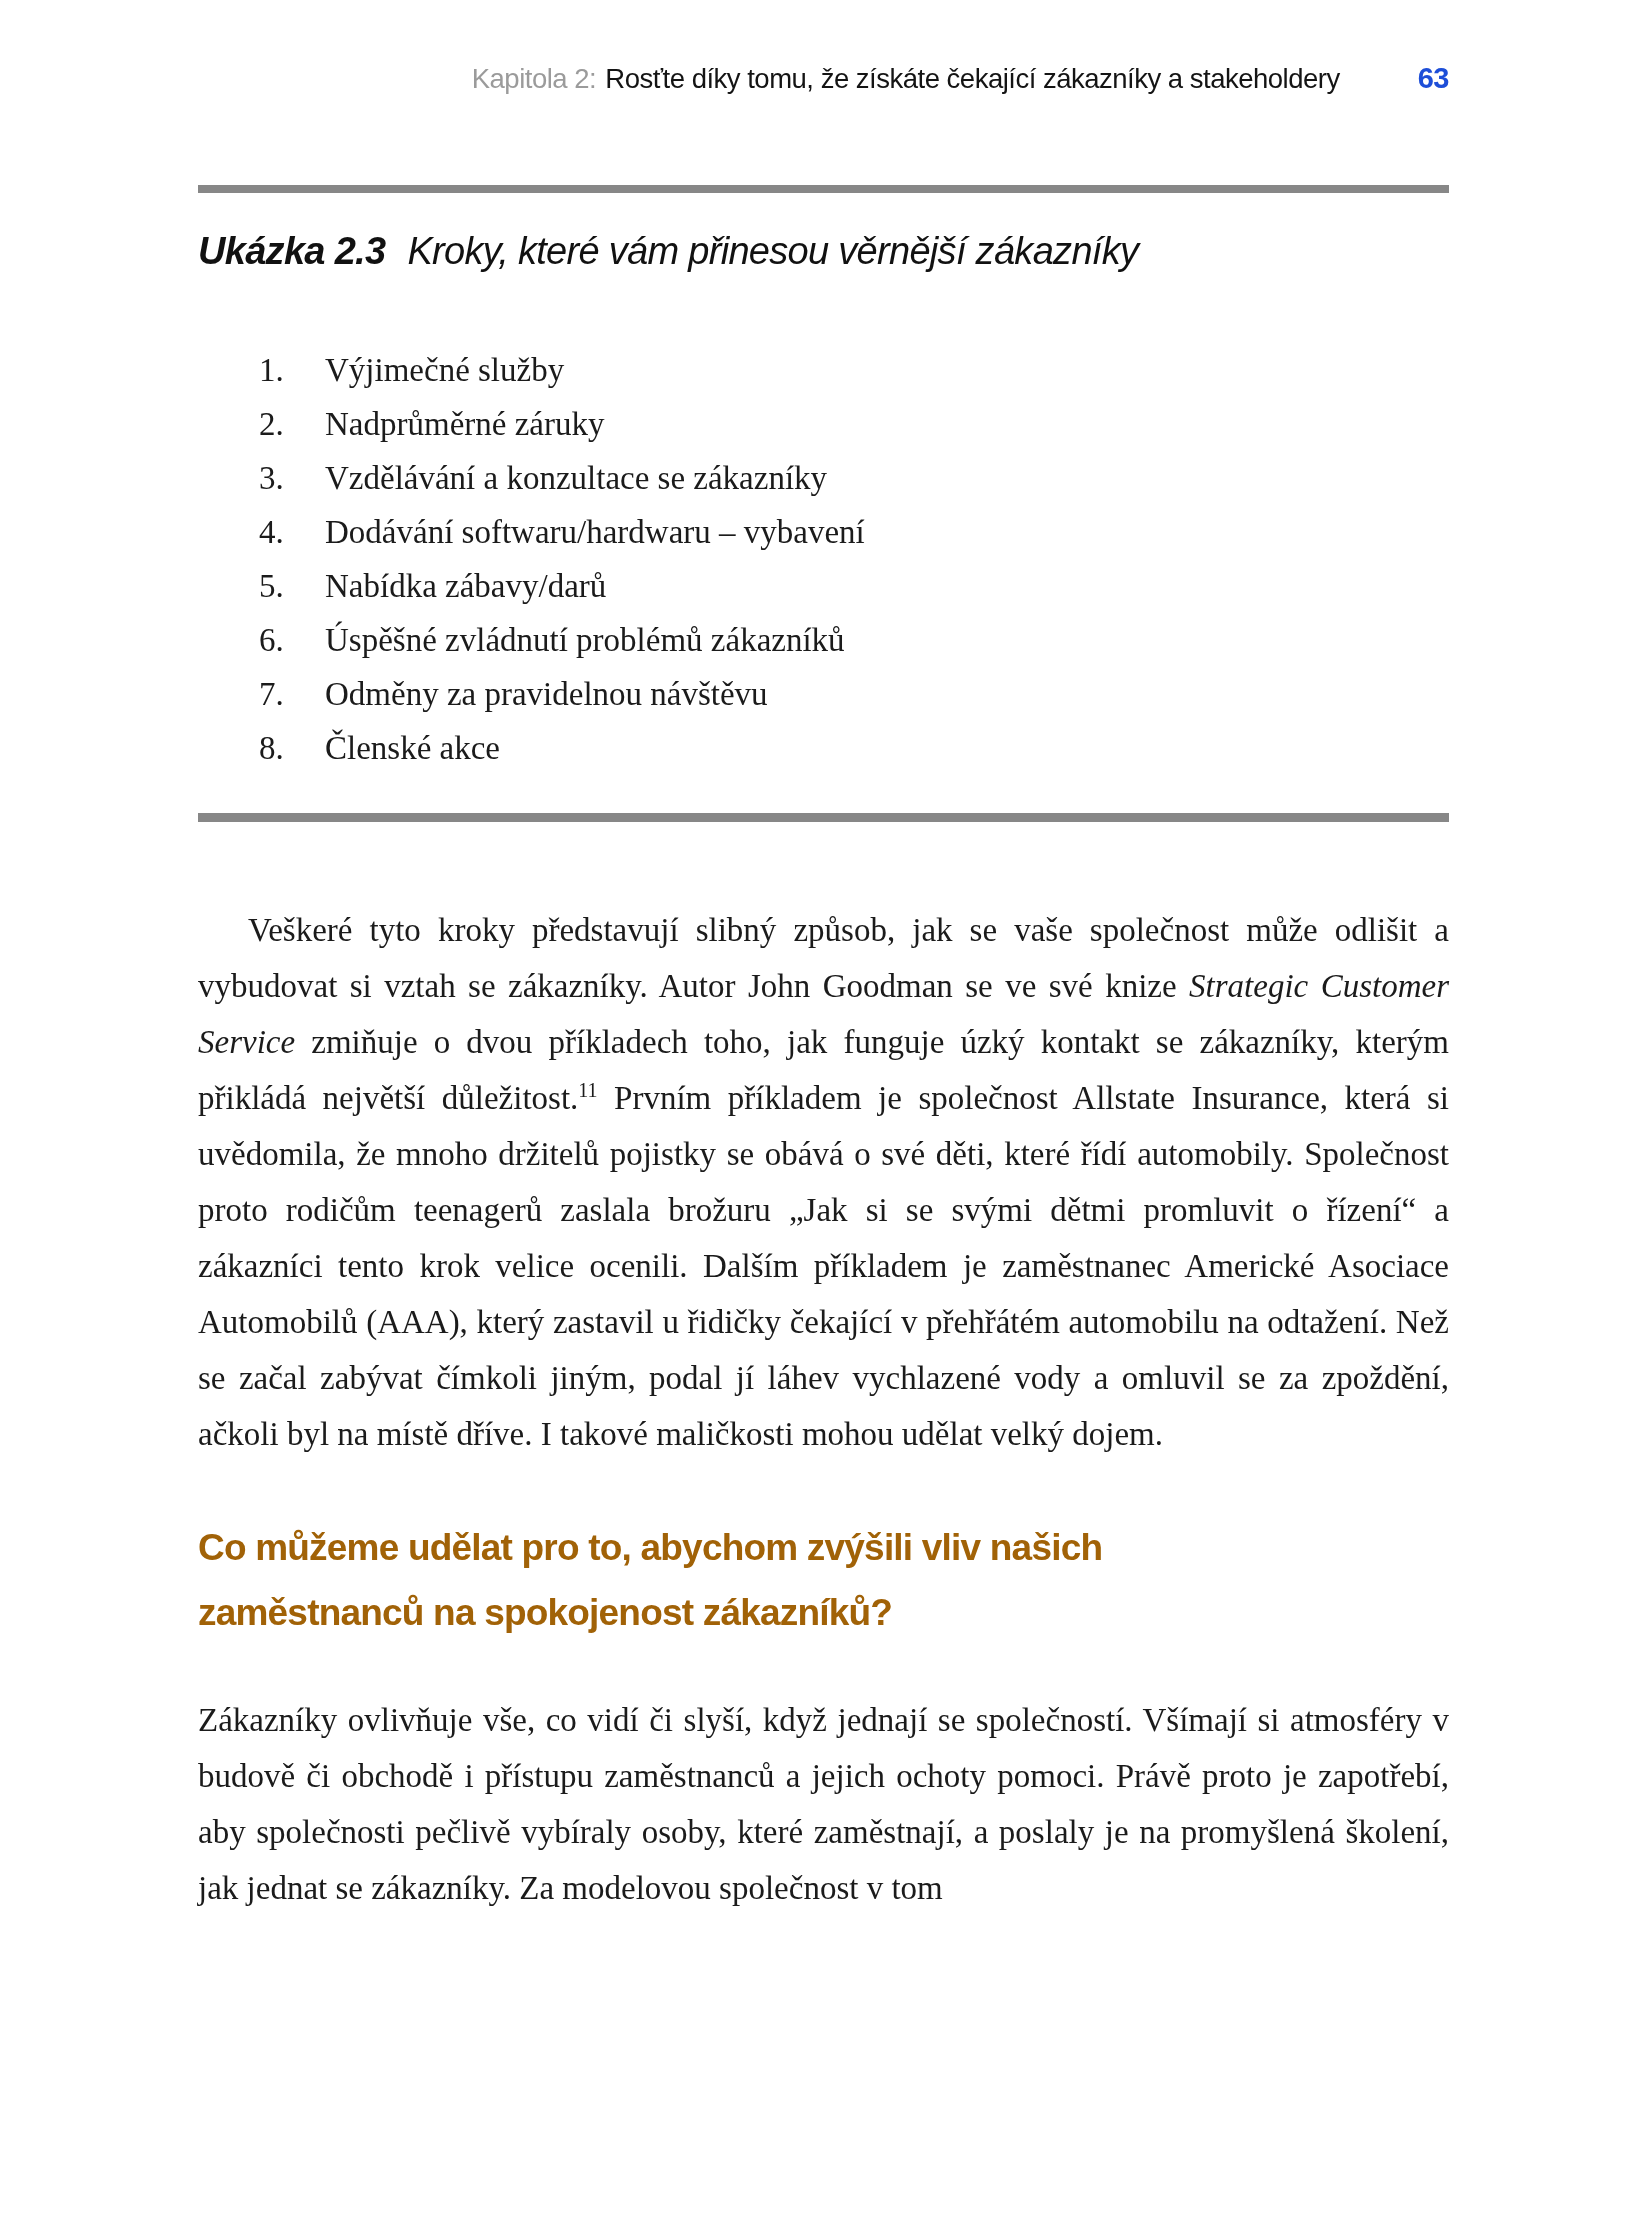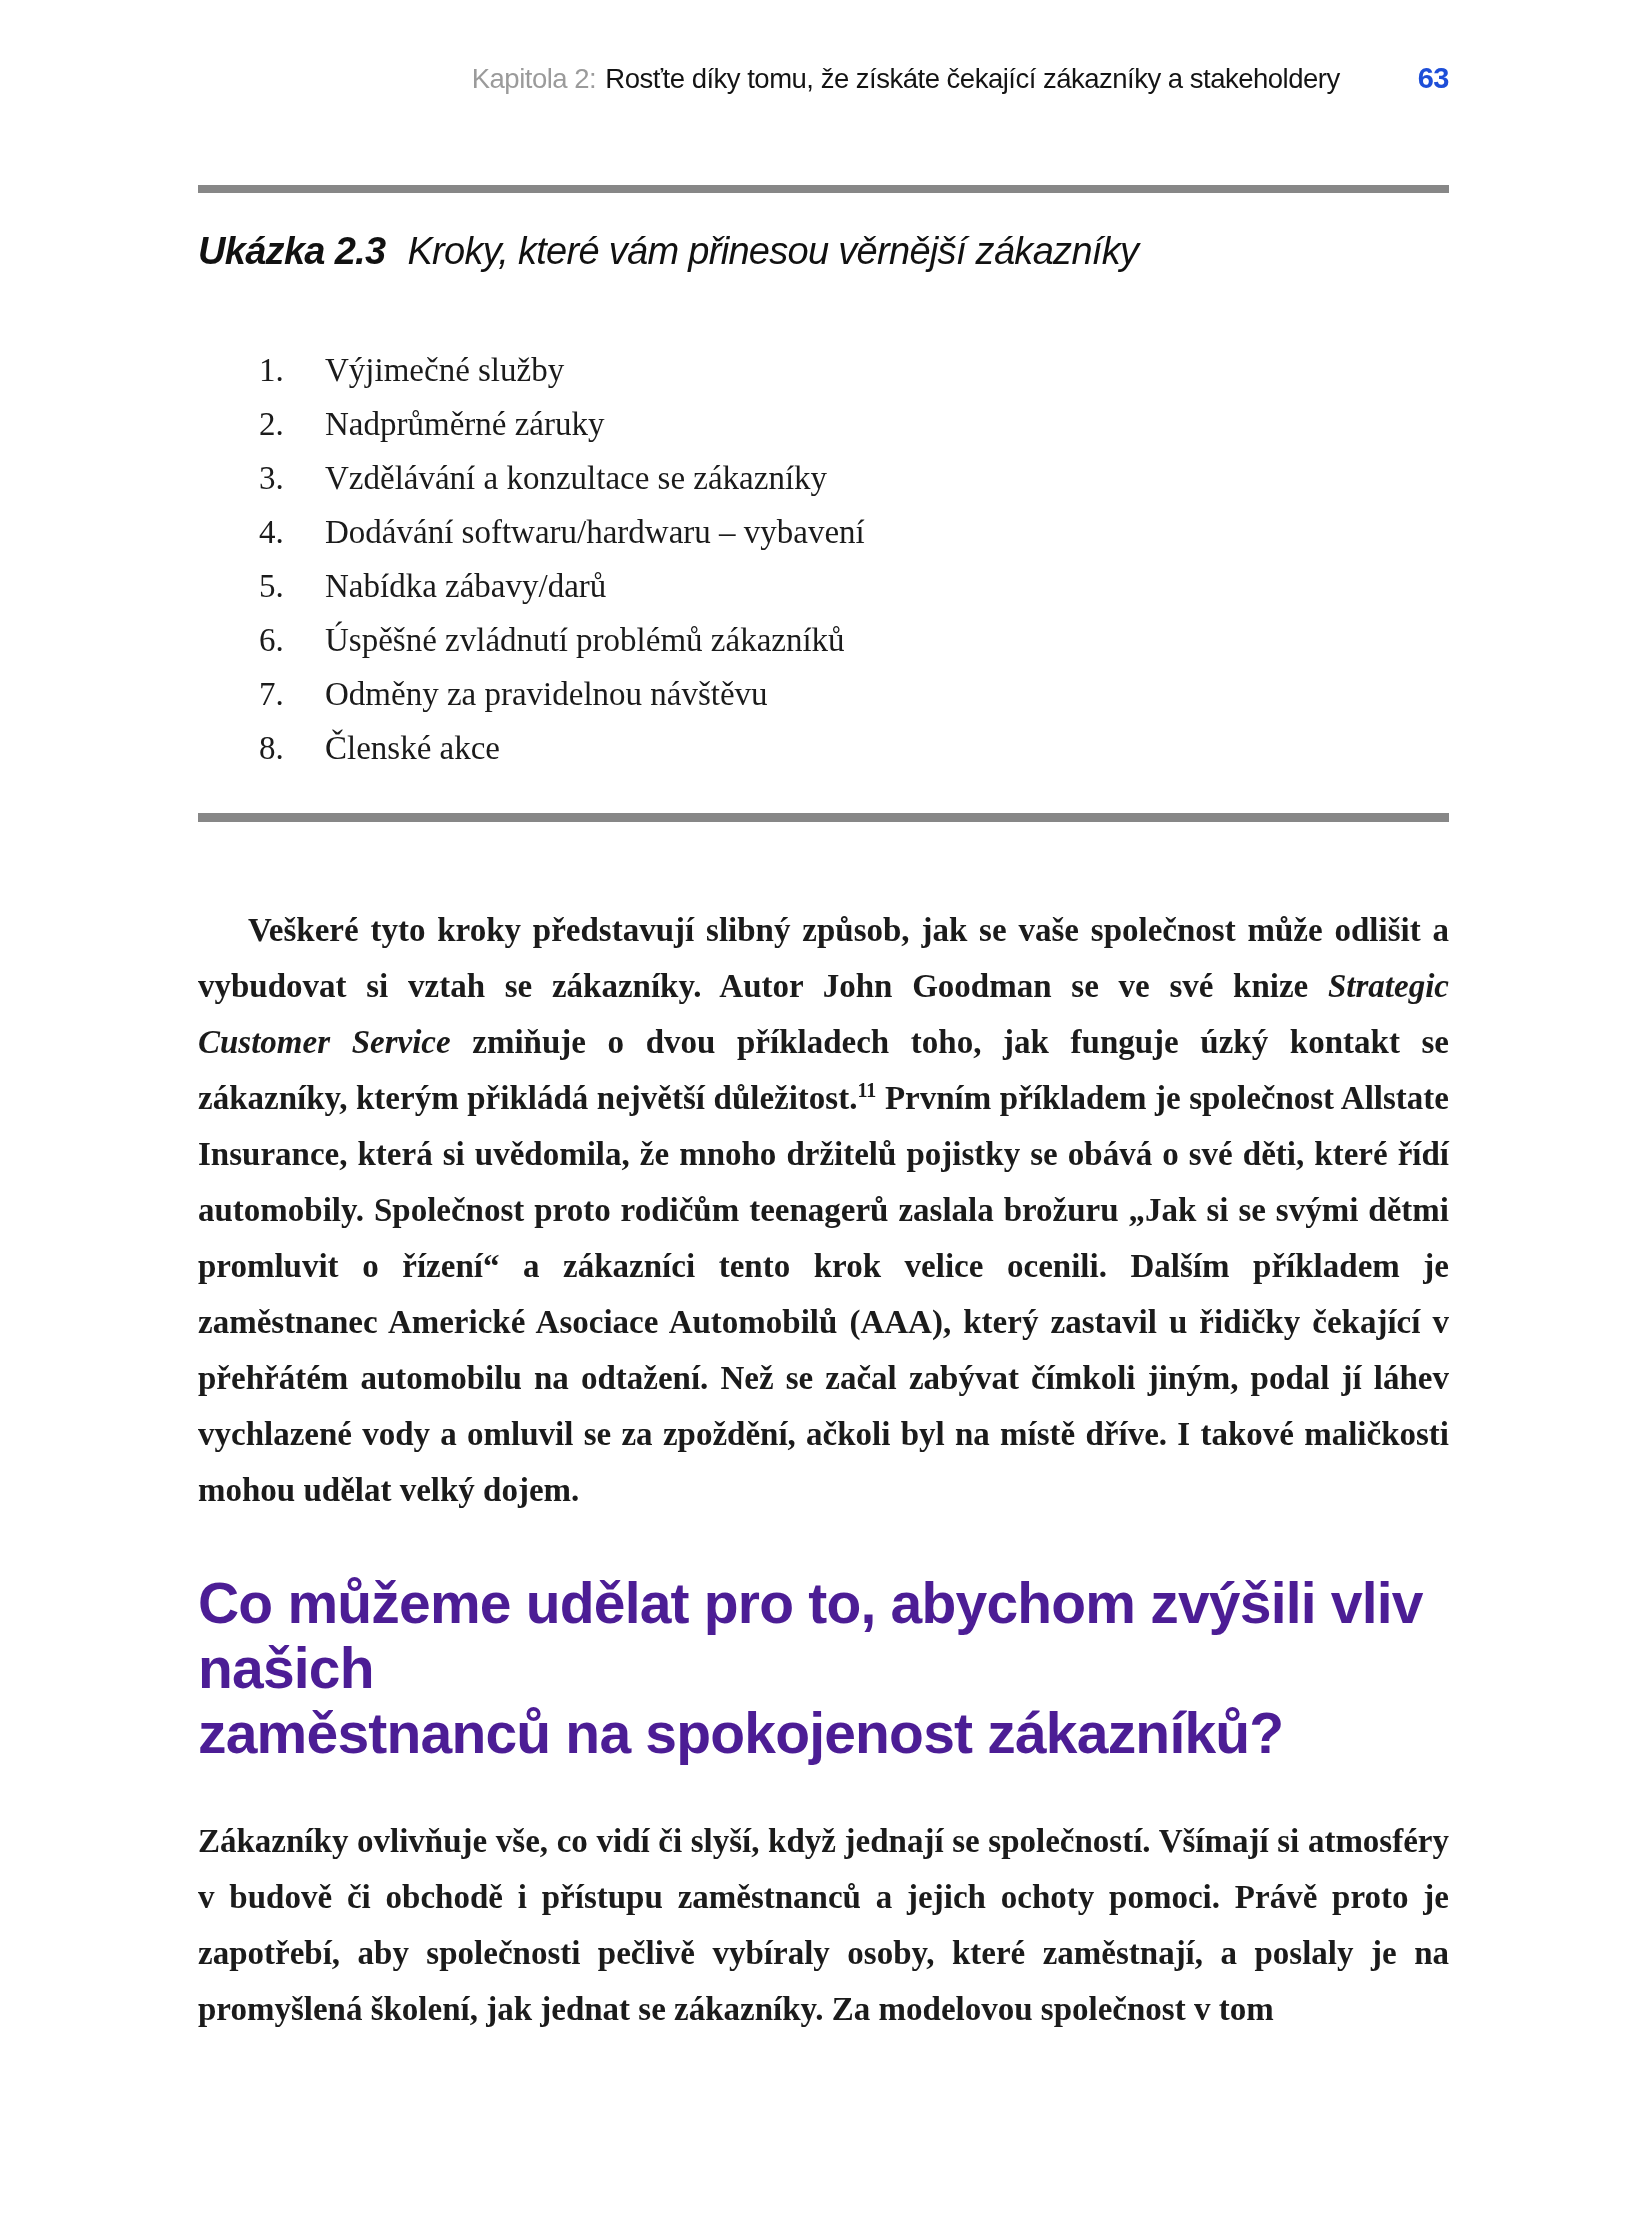--- a/index.html
+++ b/index.html
@@ -72,40 +72,39 @@
     width: 66px;
     flex: none;
   }
 
   
   .body-para {
     font-size: 33px;
     line-height: 56px;
     text-align: justify;
     color: #1b1b1b;
-    font-weight: bold;
   }
   .para-goodman { margin-top: 80px; text-indent: 50px; }
   .para-employees { margin-top: 47px; }
   .body-para sup {
     font-size: 20px;
     line-height: 0;
     vertical-align: super;
   }
   .body-para em { font-style: italic; }
 
   
   .section-heading {
     margin-top: 53px;
     font-family: "Liberation Sans", sans-serif;
     font-weight: bold;
-    font-size: 57px;
+    font-size: 37px;
     line-height: 65px;
     letter-spacing: -0.8px;
-    color: #4c1d95;
+    color: #a16207;
   }
 </style>
 </head>
 <body>
 
 <div class="page">
 
   <header class="running-head">
     <span class="chapter-label">Kapitola 2:</span>
     <span class="chapter-title">Rosťte díky tomu, že získáte čekající zákazníky a stakeholdery</span>

